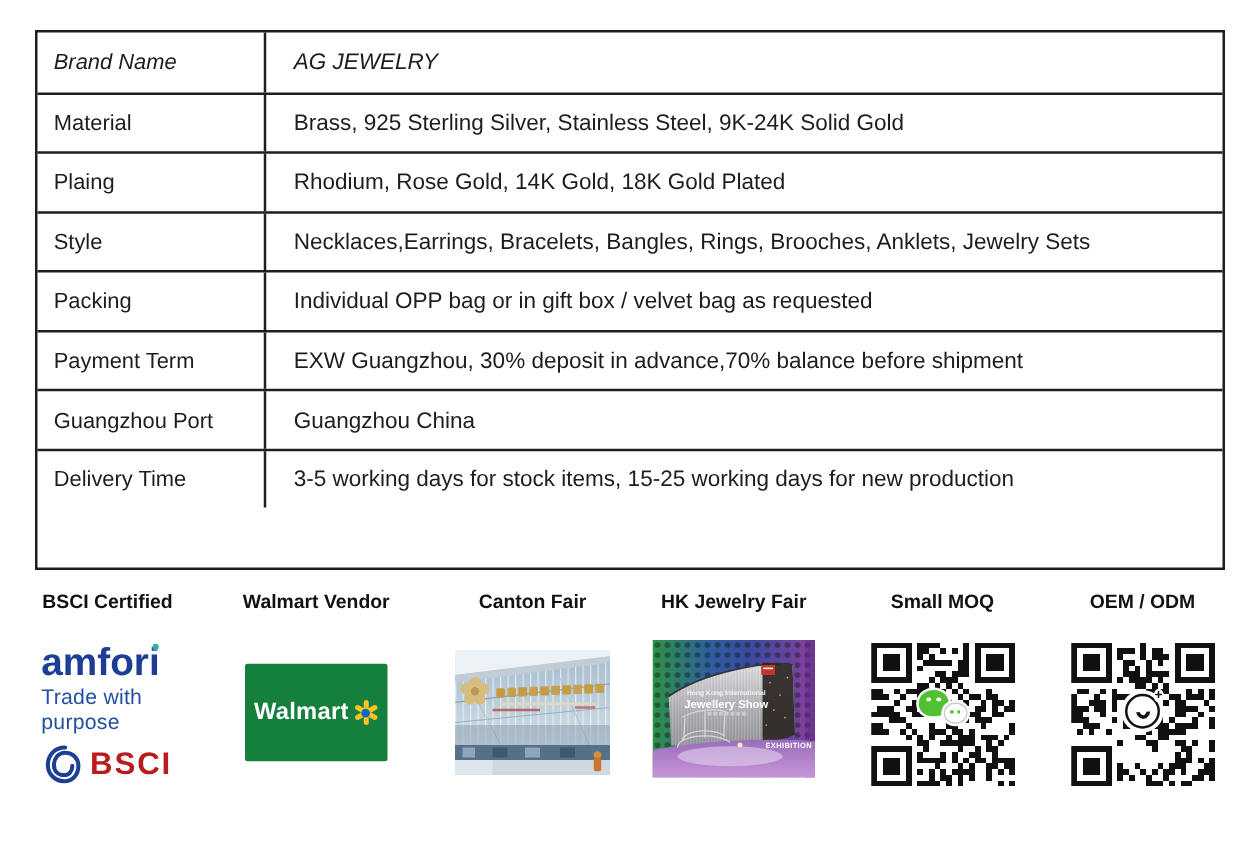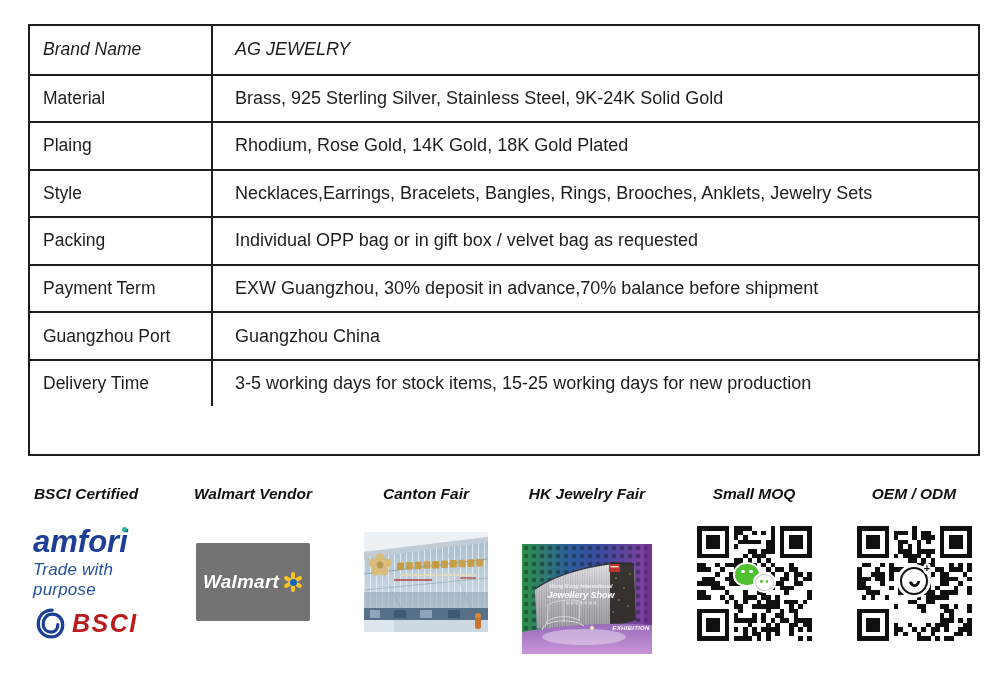--- a/index.html
+++ b/index.html
@@ -11,47 +11,47 @@
               box-sizing:border-box;border:2px solid #1e1e1e;display:grid;
               grid-template-rows:repeat(9,1fr);background:#fff;}
   .spec-row{display:grid;grid-template-columns:183px 1fr;border-top:2px solid #1e1e1e;min-height:0;}
   .spec-row:first-child{border-top:none;font-style:italic;}
   .spec-label{border-right:2px solid #1e1e1e;display:flex;align-items:center;
               padding-left:13px;font-size:17.5px;color:#1d1d1d;white-space:nowrap;}
   .spec-value{display:flex;align-items:center;padding-left:22px;font-size:18px;
               color:#1d1d1d;white-space:nowrap;overflow:hidden;}
 
   
-  .badge-col{position:absolute;top:484px;display:flex;flex-direction:column;align-items:center;font-style:italic;}
+  .badge-col{position:absolute;top:472px;display:flex;flex-direction:column;align-items:center;}
   .c1{left:25px;width:122px;}
   .c2{left:192px;width:122px;}
   .c3{left:362px;width:128px;}
   .c4{left:521px;width:132px;}
   .c5{left:695px;width:118px;}
   .c6{left:855px;width:118px;}
   .badge-label{height:20px;font-size:15.5px;font-weight:700;color:#111;white-space:nowrap;line-height:20px;}
   .c1 .badge-logo{margin-top:22px;}
   .c2 .badge-logo{margin-top:39px;}
   .c3 .badge-logo{margin-top:28px;}
-  .c4 .badge-logo{margin-top:40px;}
+  .c4 .badge-logo{margin-top:20px;}
   .c5 .badge-logo{margin-top:22px;}
   .c6 .badge-logo{margin-top:22px;}
 
   
   .amfori{display:flex;flex-direction:column;align-items:flex-start;width:106px;}
   .amfori-brand{position:relative;font-size:31px;font-weight:700;color:#1c3e94;line-height:1;}
   .amfori-brand::after{content:"";position:absolute;right:1px;top:1px;width:5px;height:5px;
                        background:#2ab5a0;border-radius:50%;}
   .amfori-tagline{font-size:17px;color:#2450a0;margin-top:3px;letter-spacing:0.2px;}
   .amfori-bsci-row{display:flex;align-items:center;margin-top:6px;gap:6px;margin-left:2px;}
   .bsci-spiral{width:31px;height:35px;}
   .bsci-text{font-size:25px;font-weight:600;color:#b91c1c;letter-spacing:1.5px;line-height:1;}
 
   
-  .walmart-box{width:114px;height:78px;background:#737373;border-radius:2px;
+  .walmart-box{width:114px;height:78px;background:#15803d;border-radius:2px;
                display:flex;align-items:center;justify-content:center;}
   .walmart-word{color:#ffffff;font-size:19px;font-weight:700;letter-spacing:0.2px;}
   .spark{width:20px;height:20px;position:relative;margin-left:4px;flex:none;}
   .spark .bar{position:absolute;left:50%;top:0;width:4px;height:100%;margin-left:-2px;
               background:#ffc220;border-radius:2.5px;}
   .spark .b2{transform:rotate(60deg);}
   .spark .b3{transform:rotate(120deg);}
   .spark::after{content:"";position:absolute;left:50%;top:50%;width:7px;height:7px;
                 margin:-3.5px 0 0 -3.5px;background:#0a68c4;border-radius:50%;}
 

